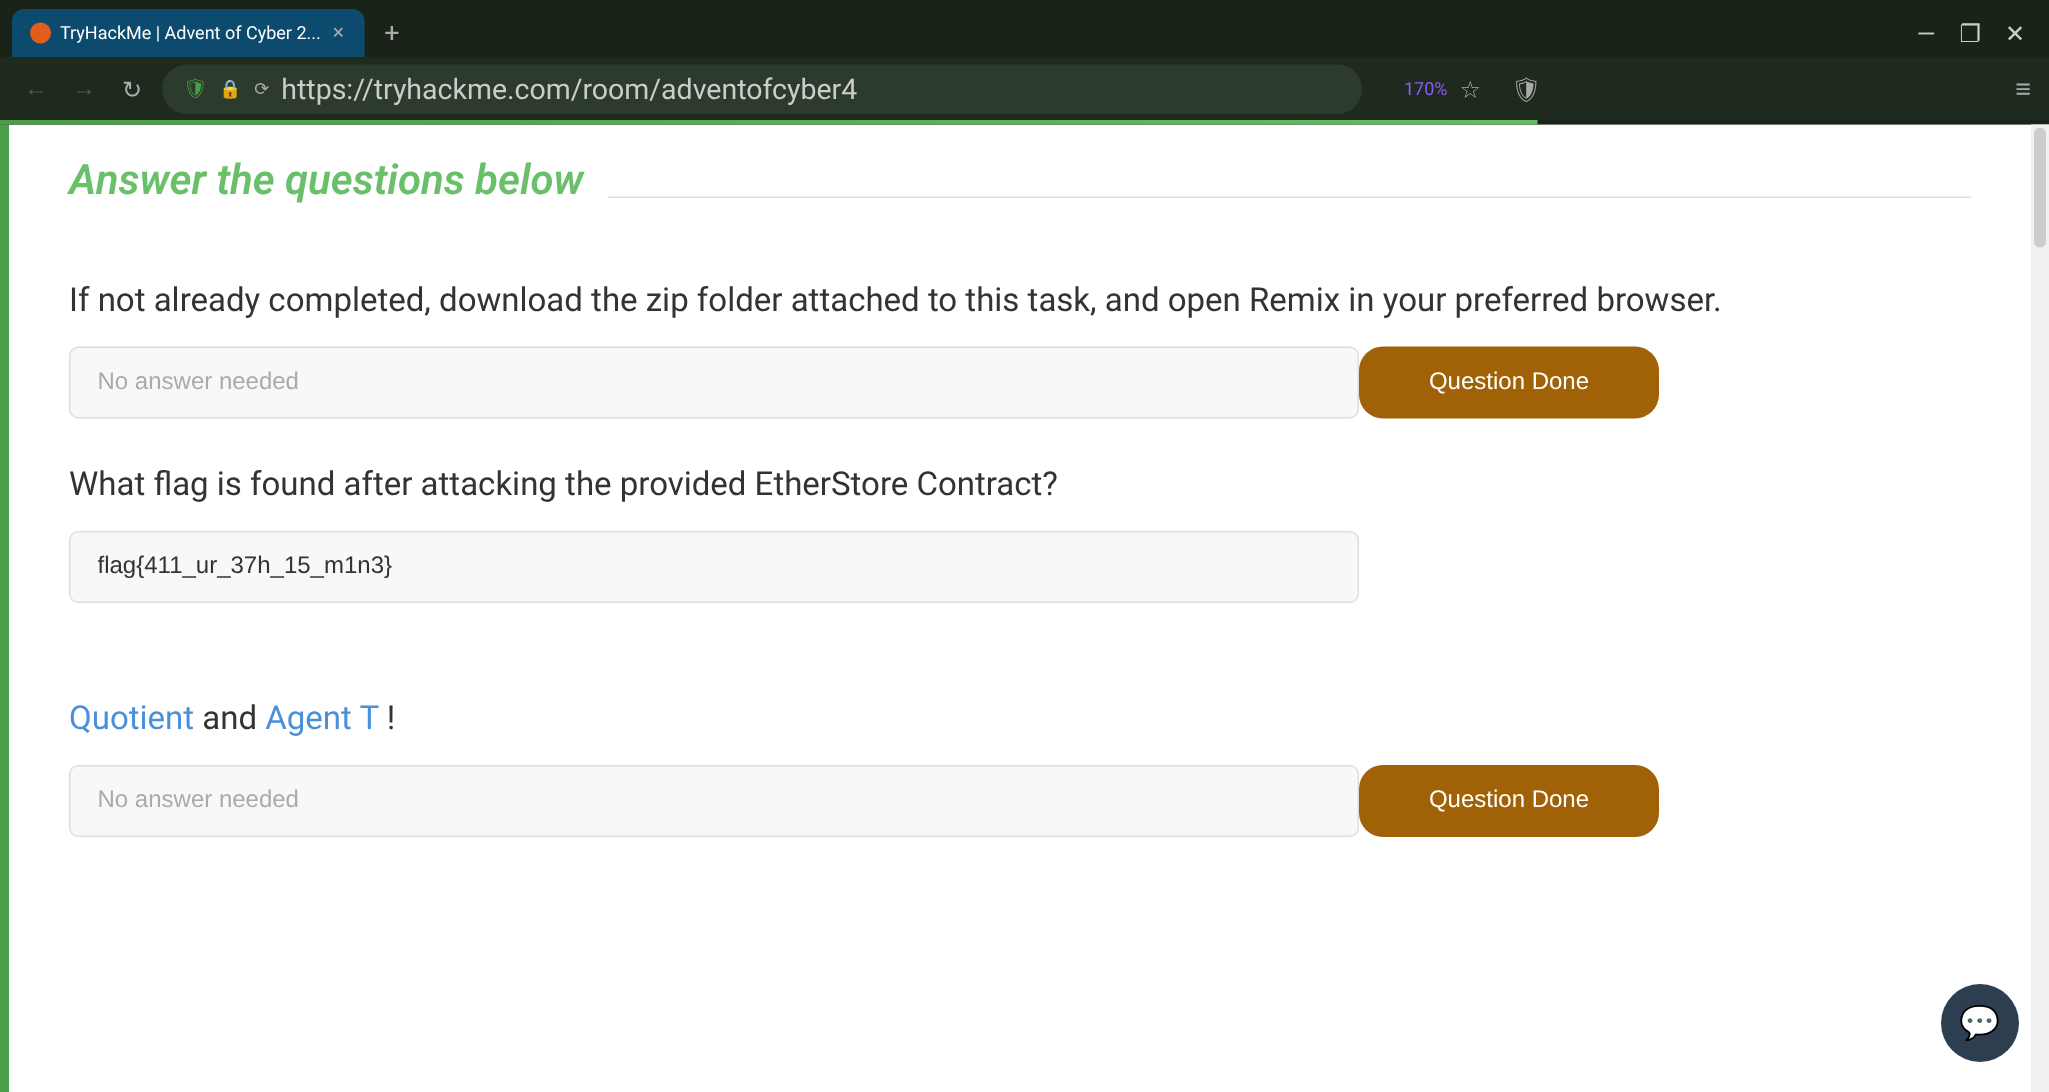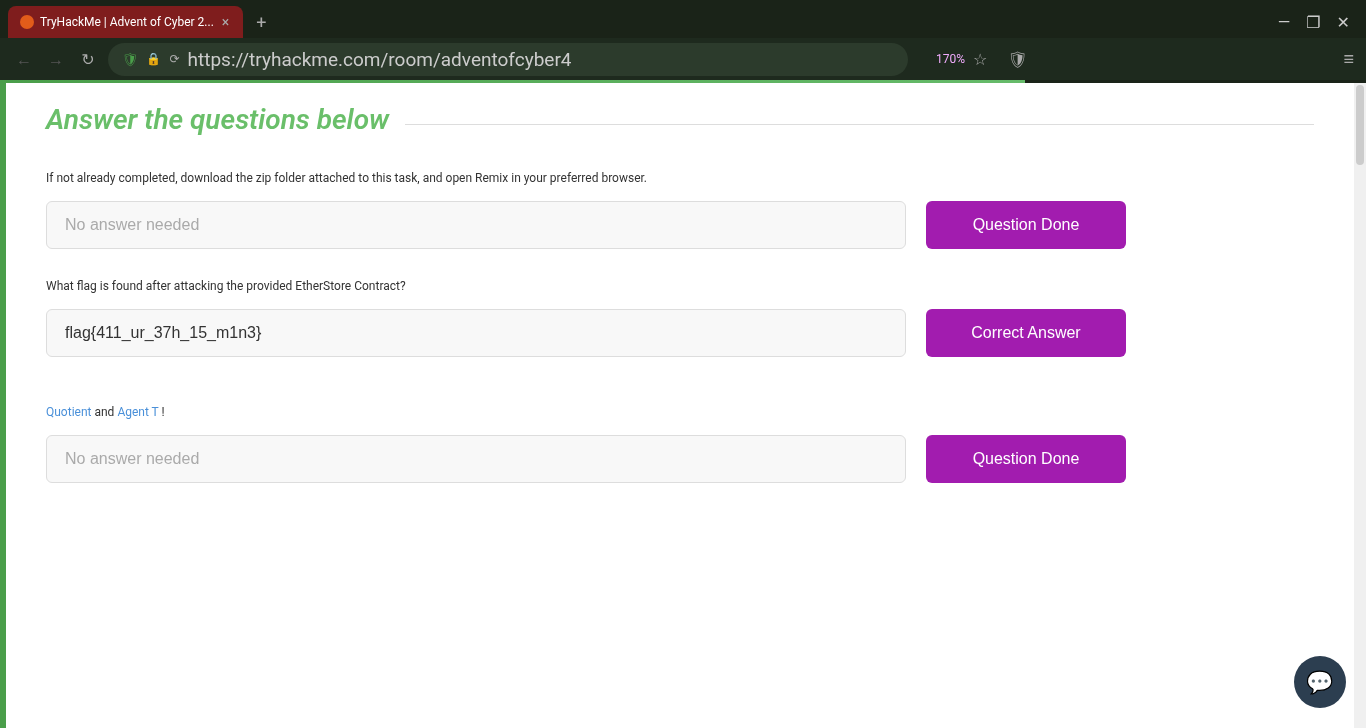--- a/index.html
+++ b/index.html
@@ -39,21 +39,21 @@
       color: #ccc;
       font-size: 12px;
       min-width: 200px;
       max-width: 240px;
       height: 32px;
       position: relative;
       gap: 6px;
     }
 
     .tab.active {
-      background: #7f1d1d;
+      background: #0c4a6e;
       color: #fff;
     }
 
     .tab-favicon {
       width: 14px;
       height: 14px;
       background: #e25c1a;
       border-radius: 50%;
       flex-shrink: 0;
     }
@@ -140,21 +140,21 @@
       font-size: 13px;
       max-width: 800px;
     }
 
     .url-text {
       color: #ccc;
       font-size: 19px;
     }
 
     .zoom-indicator {
-      color: #f0abfc;
+      color: #8b5cf6;
       font-size: 12px;
       margin-left: 20px;
     }
 
     .star-btn {
       color: #aaa;
       cursor: pointer;
       font-size: 16px;
     }
 
@@ -213,21 +213,21 @@
       position: absolute;
       top: 0;
     }
 
     
     .section-title {
       color: #6abf6a;
       font-style: italic;
       font-size: 28px;
       font-weight: 600;
-      margin-bottom: 9px;
+      margin-bottom: 24px;
     }
 
     .title-line {
       display: flex;
       align-items: center;
       gap: 16px;
       margin-bottom: 24px;
     }
 
     .divider-line {
@@ -235,34 +235,34 @@
       height: 1px;
       background: #ddd;
     }
 
     
     .question-block {
       margin-bottom: 28px;
     }
 
     .question-text {
-      font-size: 12px;
+      font-size: 22px;
       color: #333;
       margin-bottom: 14px;
       line-height: 1.5;
     }
 
     .question-text a {
       color: #4a90d9;
       text-decoration: none;
     }
 
     .answer-row {
       display: flex;
-      gap: 20px;
+      gap: 0;
       align-items: stretch;
       margin-top: 10px;
     }
 
     .answer-input {
       flex: 1;
       border: 1px solid #ddd;
       border-radius: 6px;
       padding: 14px 18px;
       font-size: 16px;
@@ -270,24 +270,24 @@
       background: #f8f8f8;
       outline: none;
       max-width: 860px;
     }
 
     .answer-input::placeholder {
       color: #aaa;
     }
 
     .btn-green {
-      background: #a21caf;
+      background: #a16207;
       color: #fff;
       border: none;
-      border-radius: 6px;
+      border-radius: 16px;
       padding: 14px 20px;
       font-size: 16px;
       font-weight: 500;
       cursor: pointer;
       min-width: 200px;
       white-space: nowrap;
     }
 
     
     .chat-bubble {
@@ -365,21 +365,20 @@
       <div class="answer-row">
         <input type="text" class="answer-input" value="" readonly="" placeholder="No answer needed" style="">
         <button class="btn-green">Question Done</button>
       </div>
     </div>
 
     <div class="question-block">
       <p class="question-text">What flag is found after attacking the provided EtherStore Contract?</p>
       <div class="answer-row">
         <input type="text" class="answer-input" value="flag{411_ur_37h_15_m1n3}" style="">
-        <button class="btn-green">Correct Answer</button>
       </div>
     </div>
 
     <div class="question-block">
       <p class="question-text">
         <br>
         <a href="#">Quotient</a>
         <span> </span>
         <span>and</span>
         <span> </span>

